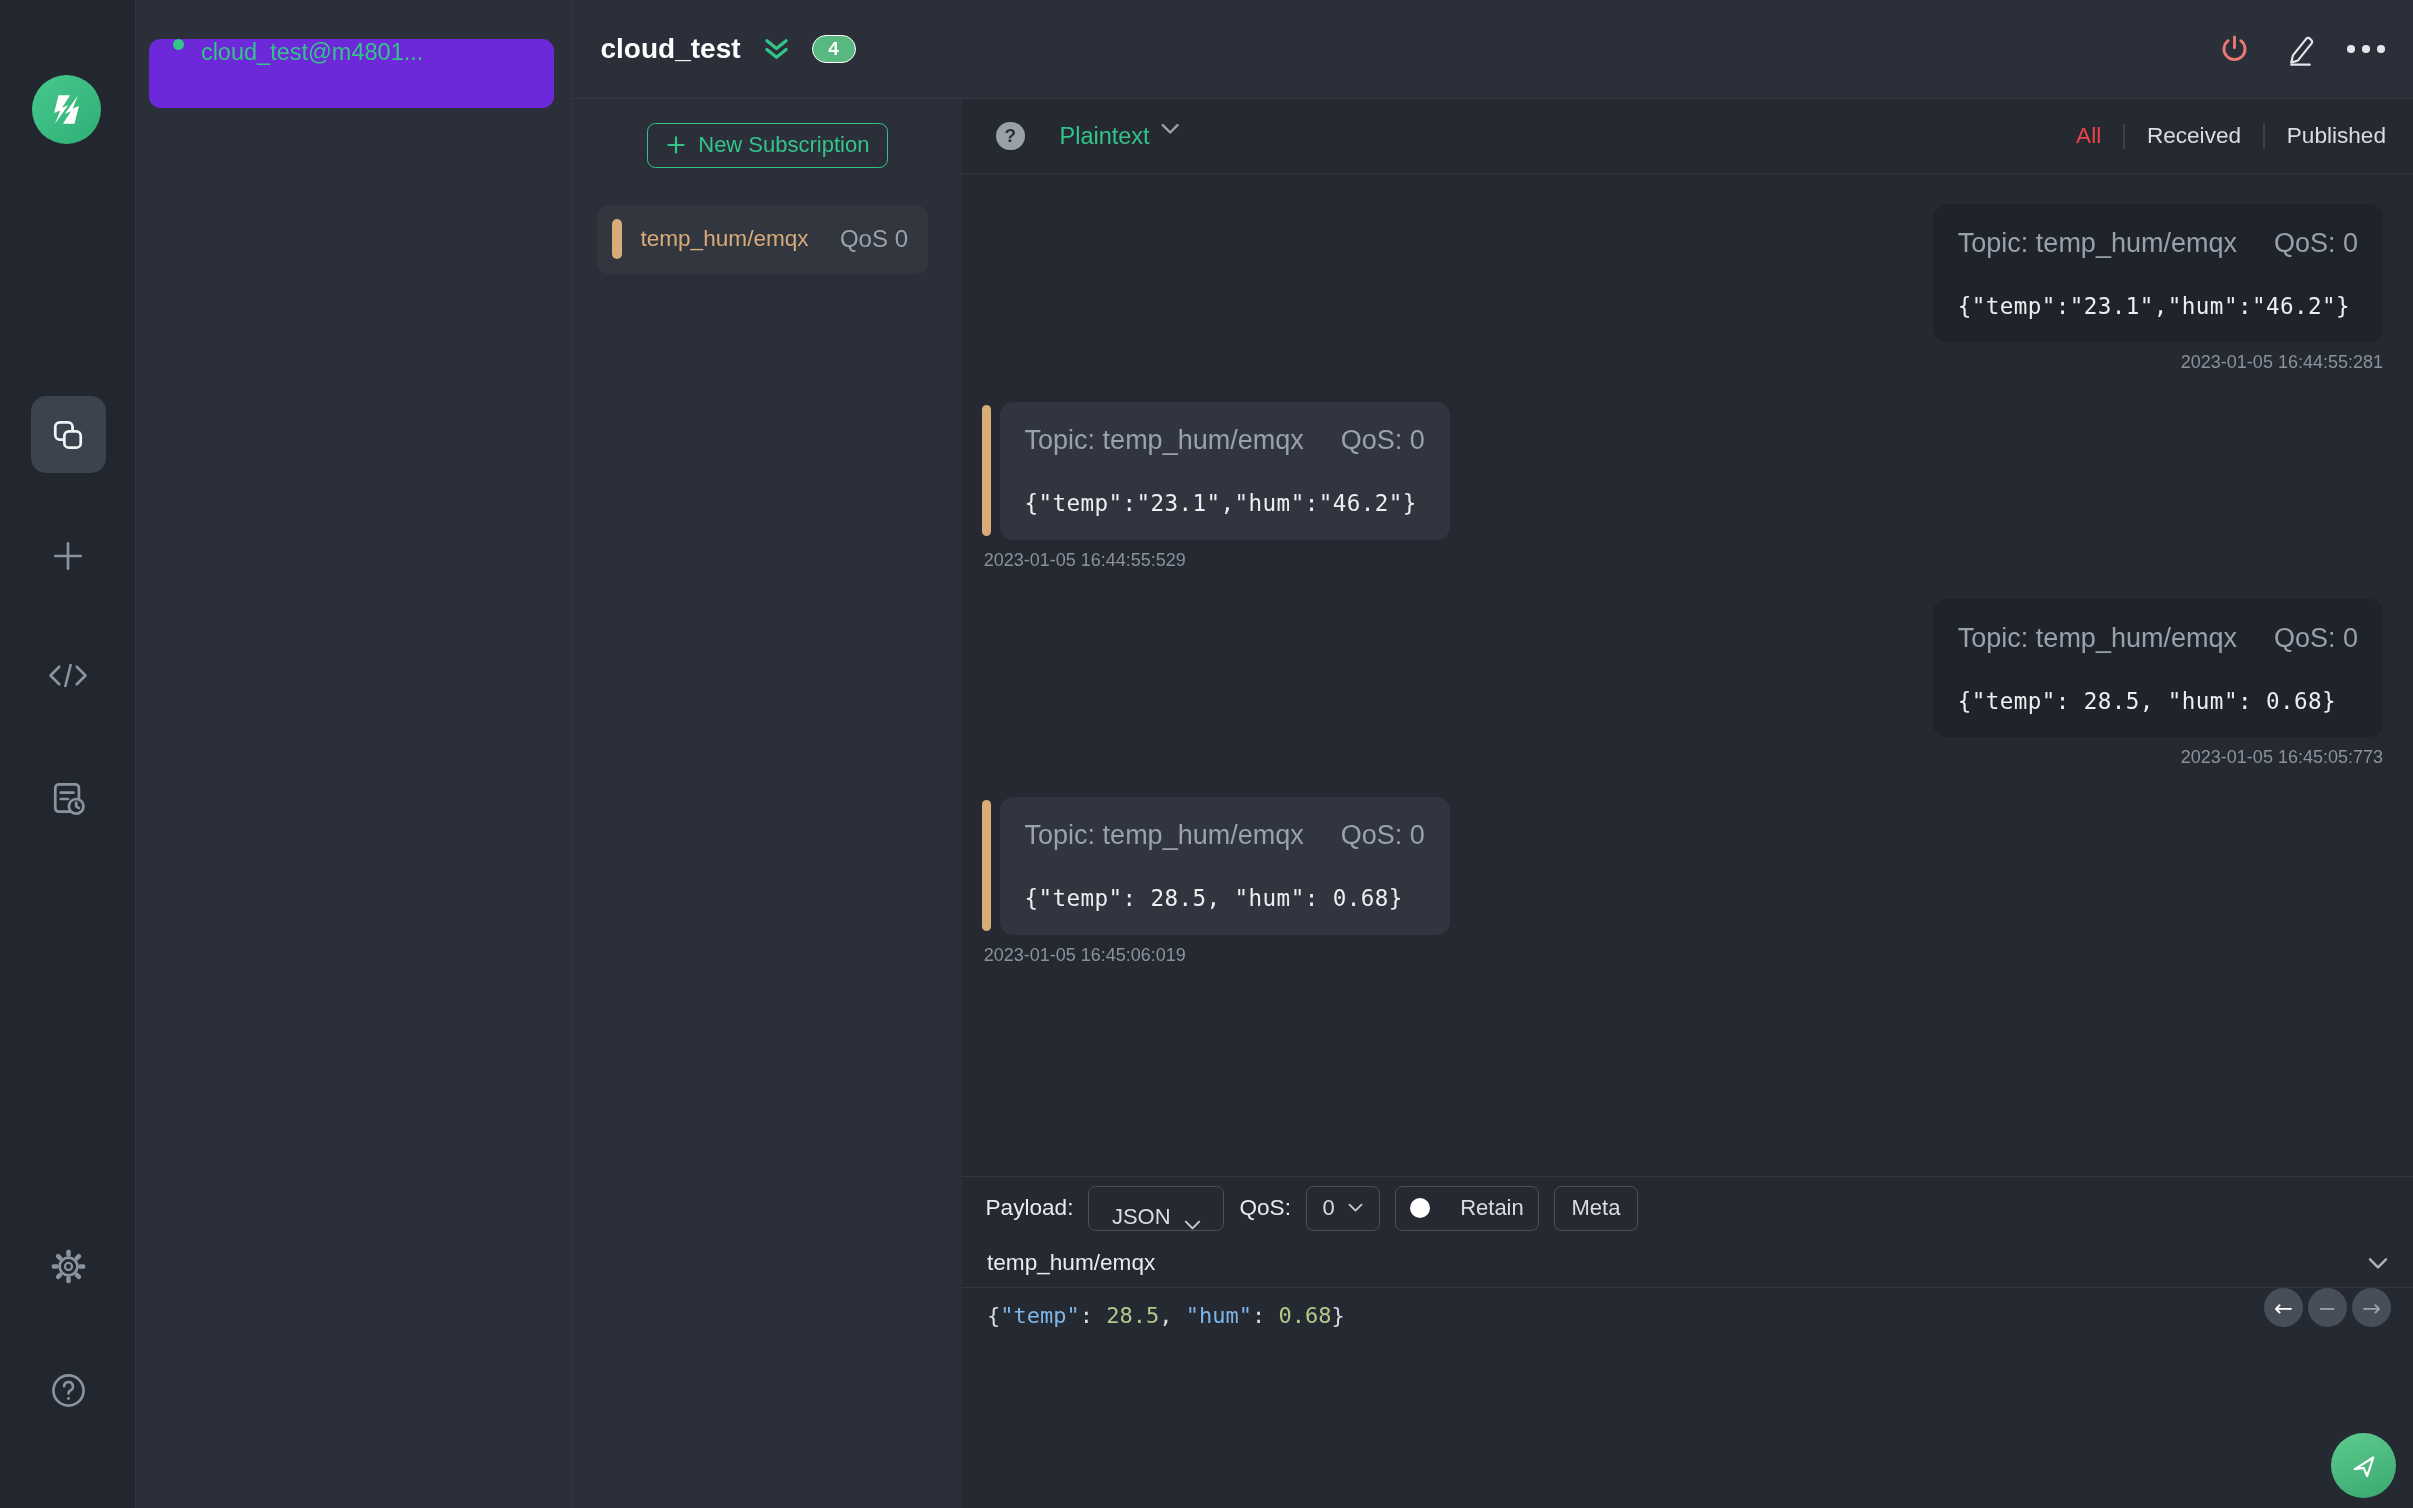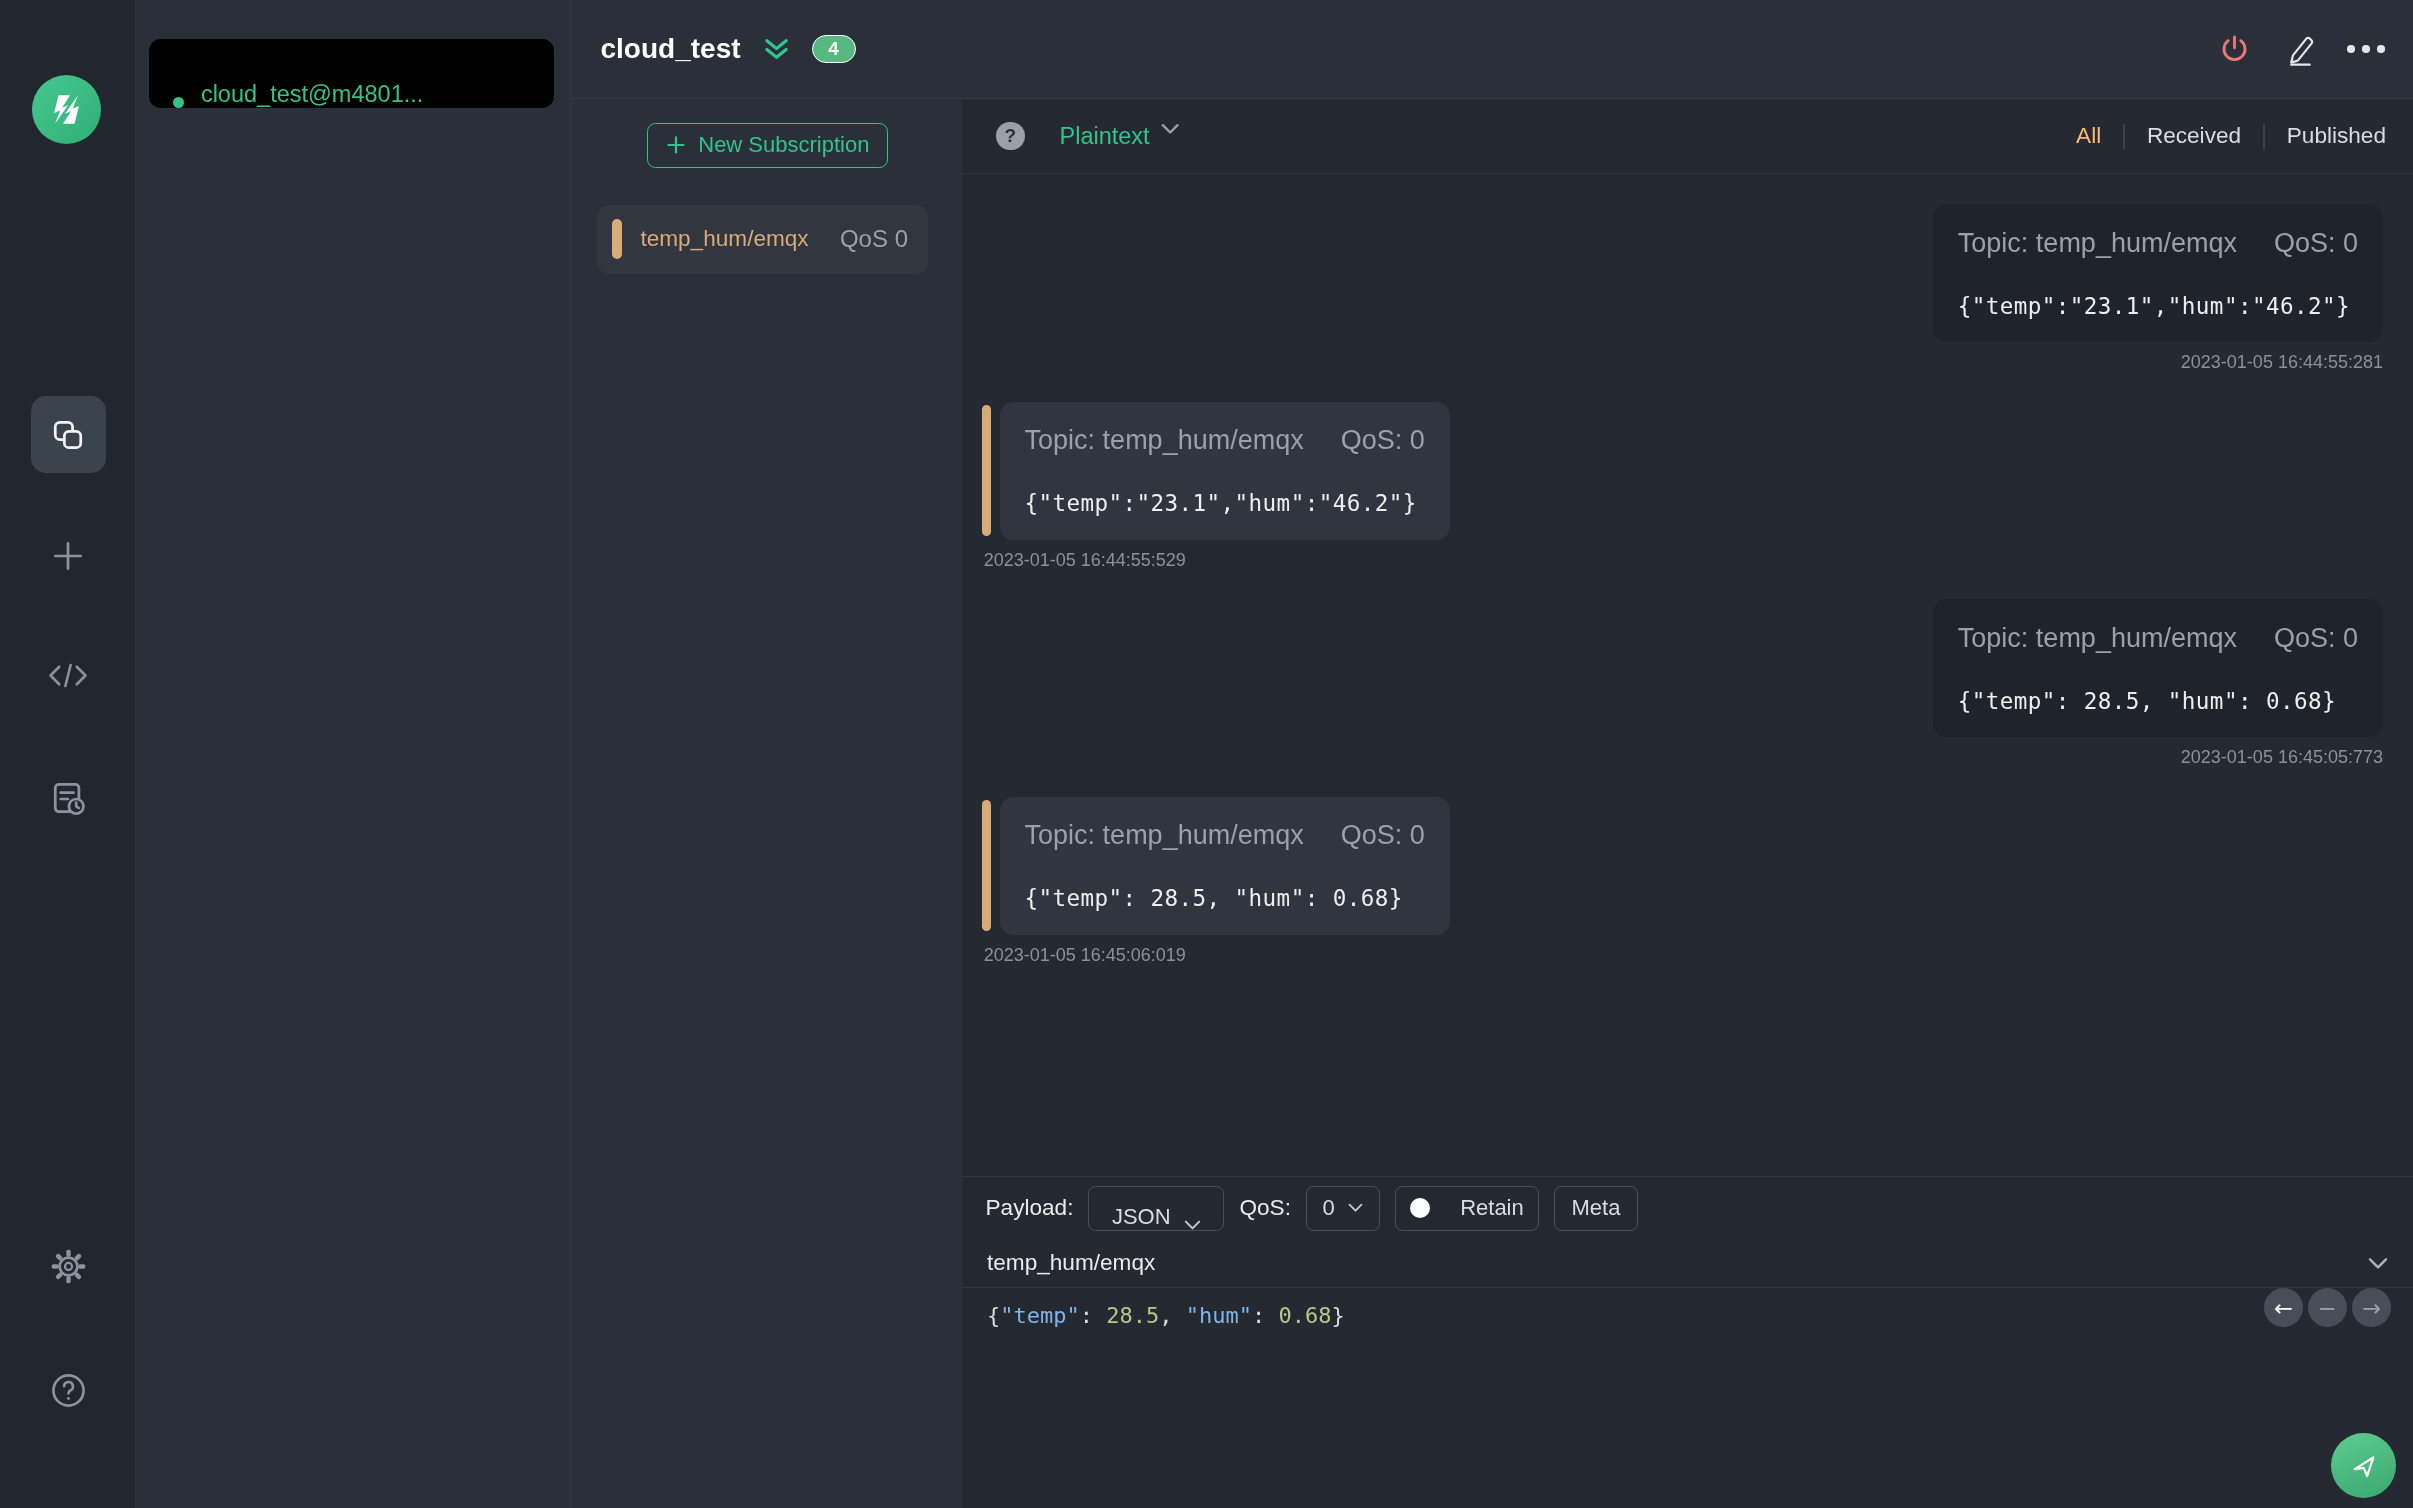--- a/index.html
+++ b/index.html
@@ -35,22 +35,22 @@
 
   
   .connections-panel{
     position:absolute; left:136px; top:0; bottom:0; width:436px;
     background:#2a2f39; border-right:1.7px solid rgba(255,255,255,0.05);
   }
   .conn-head{ display:flex; align-items:center; justify-content:space-between; padding:30px 28.5px 0 28.5px; }
   .conn-title{ font-size:28.5px; font-weight:bold; color:#ffffff; letter-spacing:0.3px; }
   .conn-add{ color:#e8eaee; display:flex; cursor:pointer; }
   .conn-item{
-    margin:39px 17px 0 13.4px; height:69px; border-radius:11.7px; background:#000000;
-    display:flex; align-items:flex-end; gap:17px; padding:0 23.5px; cursor:pointer;
+    margin:39px 17px 0 13.4px; height:69px; border-radius:11.7px; background:#6d28d9;
+    display:flex; align-items:flex-start; gap:17px; padding:0 23.5px; cursor:pointer;
   }
   .conn-dot{ width:11px; height:11px; border-radius:50%; background:#34c388; }
   .conn-name{ font-size:23.5px; color:#34c388; }
 
   
   .main-header{
     position:absolute; left:572px; right:0; top:0; height:99px;
     background:#2a2f39; border-bottom:1.7px solid rgba(255,255,255,0.06);
     display:flex; align-items:center; padding:0 28.5px;
   }
@@ -90,21 +90,21 @@
     display:flex; align-items:center; padding:0 27px 0 34px;
   }
   .help-badge{
     width:28.5px; height:28.5px; border-radius:50%; background:#9aa0a8; color:#2a2f39;
     font-size:19px; font-weight:bold; display:flex; align-items:center; justify-content:center; cursor:pointer;
   }
   .fmt-select{ margin-left:35px; display:flex; gap:11.7px; cursor:pointer; }
   .fmt-label{ font-size:23.5px; color:#34c388; }
   .filters{ margin-left:auto; display:flex; align-items:center; gap:22px; font-size:22.6px; }
   .filter{ color:#d9dce1; cursor:pointer; }
-  .filter.active{ color:#fdba74; }
+  .filter.active{ color:#ef4444; }
   .fdiv{ width:1.7px; height:25px; background:#3c424b; }
 
   .msg-list{ padding:30px 30px 0 20px; }
   .msg{ margin-bottom:28.5px; display:flex; flex-direction:column; }
   .msg.right{ align-items:flex-end; }
   .msg.left{ align-items:flex-start; }
   .bubble-row{ display:flex; align-items:stretch; gap:8.4px; }
   .msg-accent{ width:9.2px; border-radius:5px; background:#d9ab79; margin:3.4px 0; }
   .card{ border-radius:13.4px; padding:23.5px 25px; }
   .msg.right .card{ background:#1f232b; }

